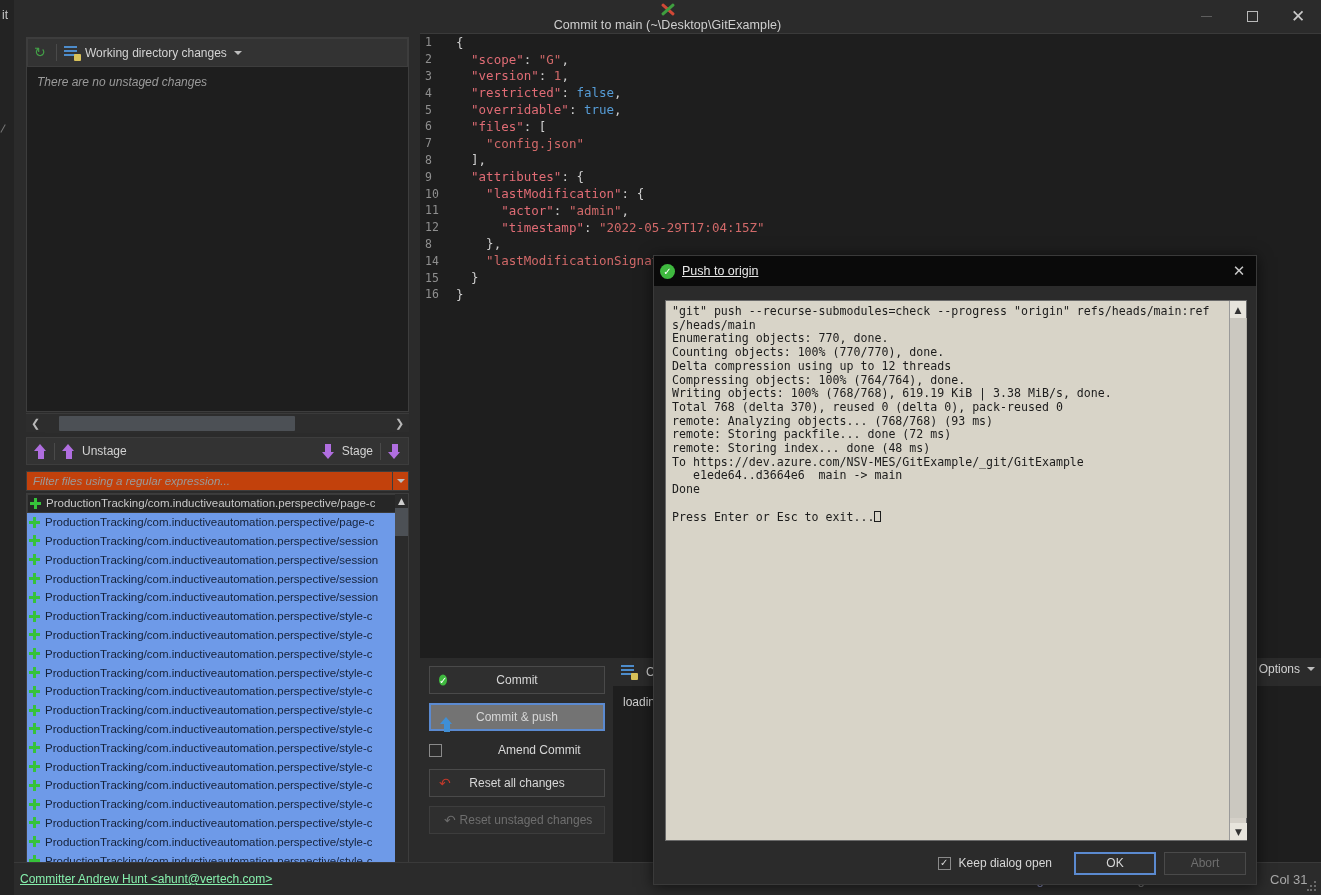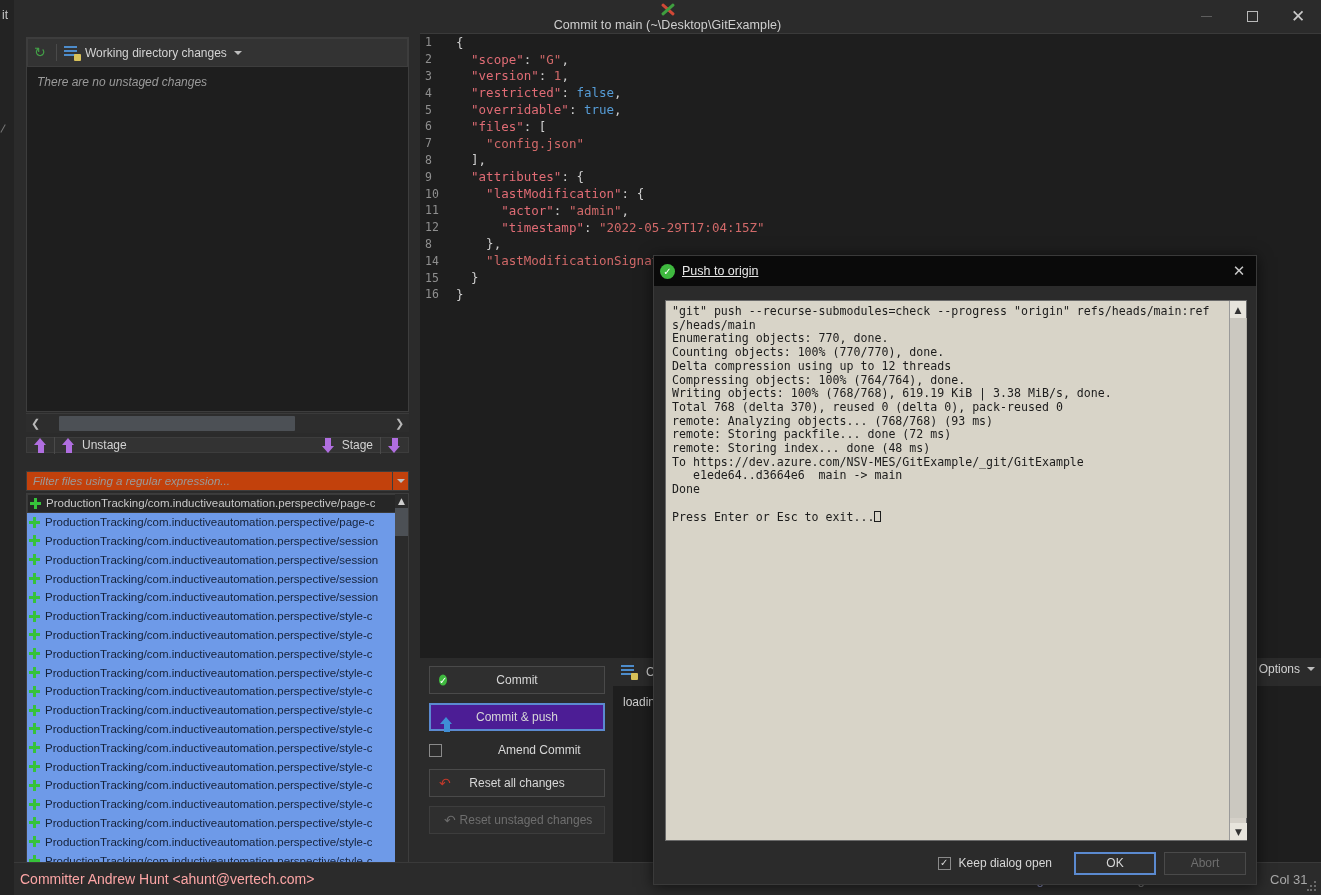--- a/index.html
+++ b/index.html
@@ -110,21 +110,21 @@
     color: #b8b8b8; font-size: 11px; font-family: "DejaVu Sans", sans-serif;
   }
   .hs-track { flex: 1; height: 19px; background: #2d2d2d; position: relative; }
   .hs-thumb { position: absolute; top: 2px; height: 15px; background: #4c5055; border-radius: 1px; }
 
   #unstaged-hscroll { position: absolute; left: 12px; top: 380px; width: 383px; }
   #unstaged-hscroll .hs-thumb { left: 14px; width: 236px; }
 
   
   #staged-toolbar {
-    position: absolute; left: 12px; top: 404px; width: 383px; height: 16px;
+    position: absolute; left: 12px; top: 404px; width: 383px; height: 28px;
     background: #333333; border: 1px solid #3d3d3d;
     display: flex; align-items: center; padding: 0 7px;
   }
   .arrow-up-icon, .arrow-down-icon {
     width: 13px; height: 15px; position: relative;
   }
   .arrow-up-icon .sh {
     position: absolute; left: 0; top: 0;
     width: 0; height: 0;
     border-left: 6.5px solid transparent; border-right: 6.5px solid transparent;
@@ -213,21 +213,21 @@
   #commit-panel {
     position: absolute; left: 2px; top: 625px; width: 190px; height: 237px;
     background: #2b2b2b;
   }
   .cbtn {
     position: relative; width: 176px; height: 28px; margin: 0 0 9px 7px;
     background: #2f2f2f; border: 1px solid #4a4a4a;
     display: flex; align-items: center; justify-content: center;
     font-size: 12px; color: #d7d7d7;
   }
-  .cbtn.focus { border: 2px solid #5b8ad0; background:#4c1d95; }
+  .cbtn.focus { border: 2px solid #5b8ad0; background:#737373; }
   .cbtn.disabled { color: #6e6e6e; border-color: #3d3d3d; }
   .cbtn .lead { position: absolute; left: 9px; top: 50%; transform: translateY(-50%); }
   .circle-check {
     width: 15px; height: 15px; border-radius: 50%; background: #3fb93f;
     color: #ffffff; font-size: 10px; line-height: 15px; text-align: center;
     font-family: "DejaVu Sans", sans-serif;
   }
   .up-blue { width: 13px; height: 15px; position: relative; }
   .up-blue .sh { position:absolute; left:0; top:0; width:0;height:0;
     border-left:6.5px solid transparent;border-right:6.5px solid transparent;border-bottom:7px solid #3f8fd6; }
@@ -260,21 +260,21 @@
     display: flex; align-items: center; font-size: 12px; color: #d3d3d3;
   }
 
   
   #statusbar {
     position: absolute; left: 0; top: 862px; width: 1307px; height: 33px;
     background: #2b2b2b; border-top: 1px solid #3a3a3a;
     display: flex; align-items: center;
   }
   #committer {
-    font-size: 14px; color: #fca5a5; padding-left: 6px;
+    font-size: 12px; color: #86efac; padding-left: 6px; text-decoration: underline;
   }
   .sb-cell { font-size: 13px; color: #7d7d7d; }
   #sb-branch { position: absolute; left: 955px; }
   #sb-remote { position: absolute; left: 1008px; color: #8b8fc0; }
   #sb-staged { position: absolute; left: 1104px; }
   #sb-col { position: absolute; left: 1256px; color: #a8a8a8; }
   #sb-grip { position: absolute; right: 4px; bottom: 4px; width: 10px; height: 10px; }
   #sb-grip i { position: absolute; width: 2px; height: 2px; background: #6a6a6a; }
 
   

